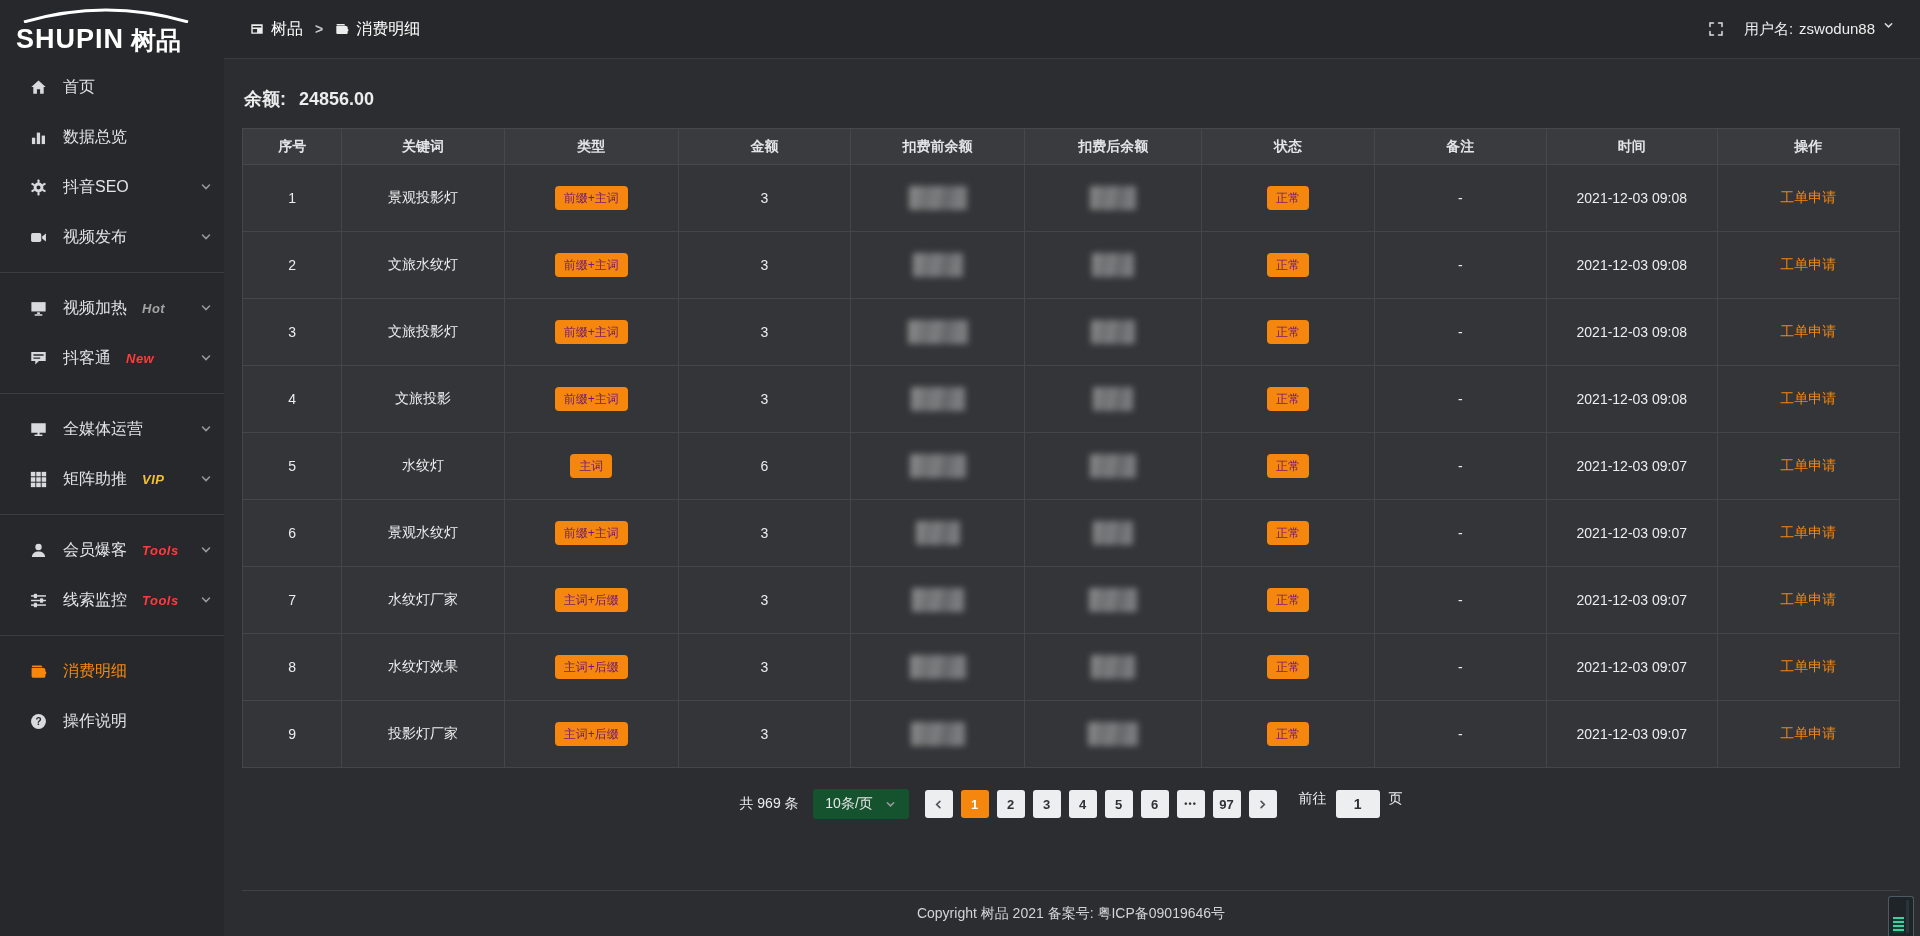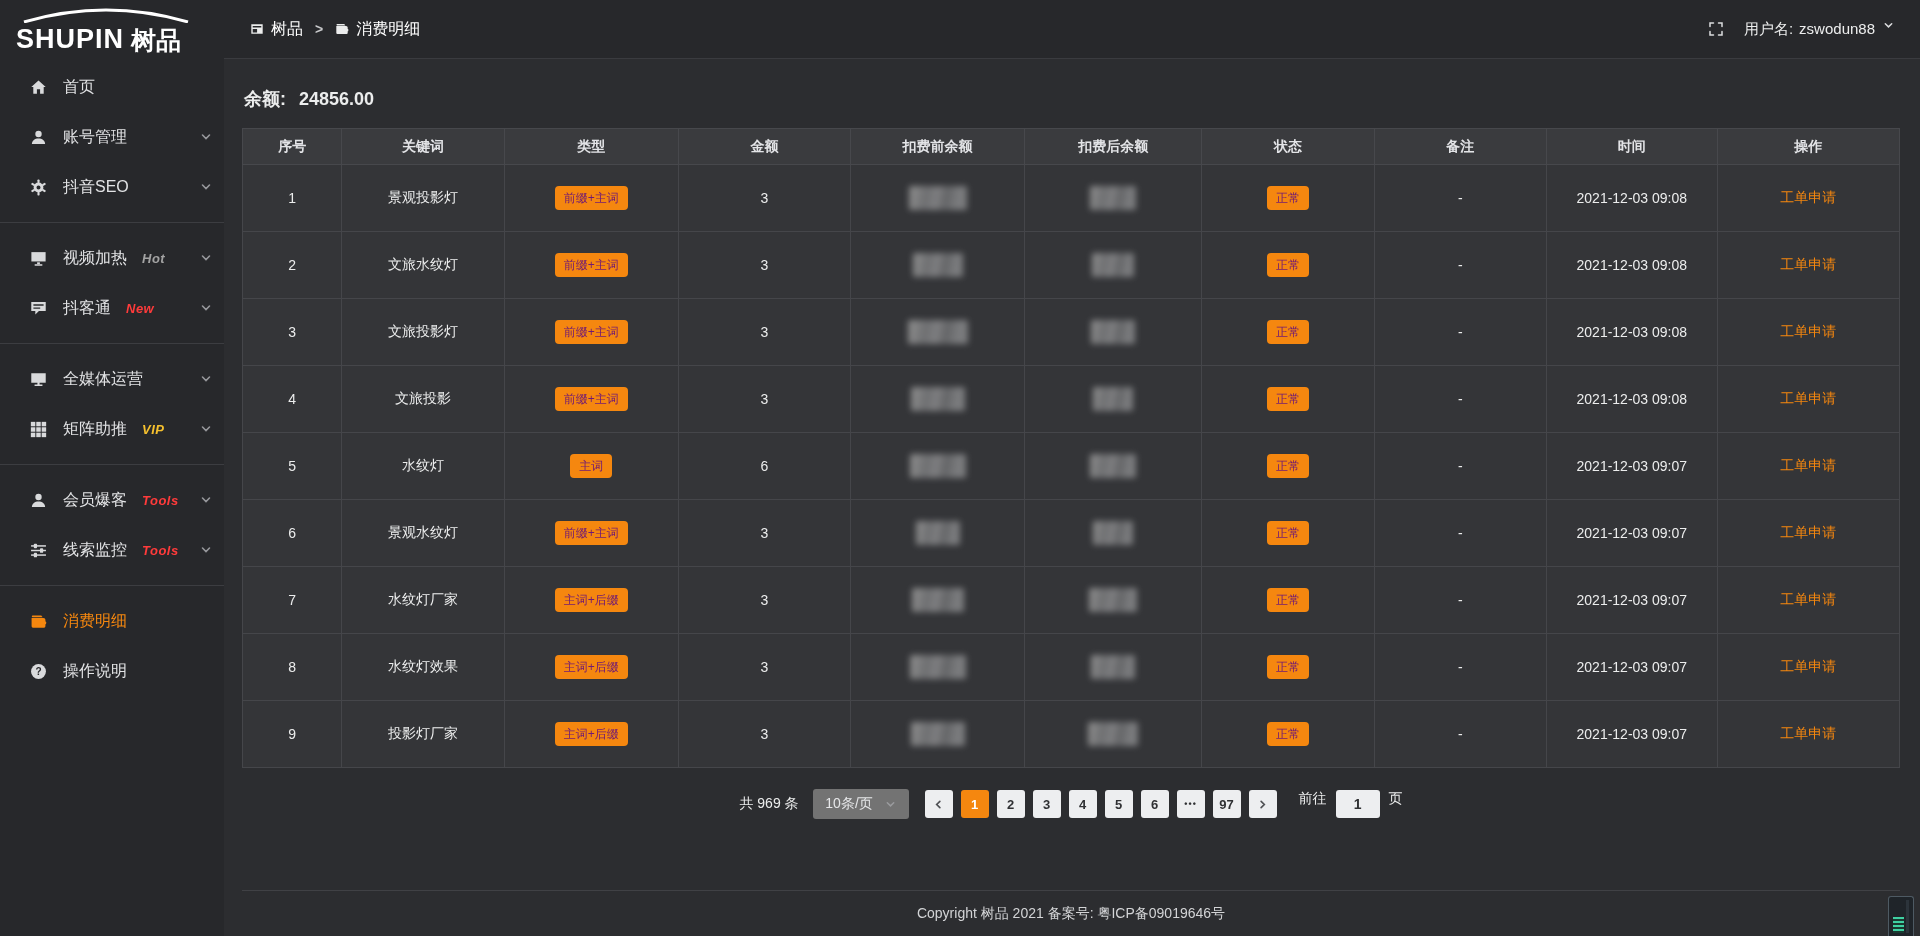--- a/index.html
+++ b/index.html
@@ -77,21 +77,21 @@
   }
   .action-link{ color:var(--accent); cursor:pointer; text-decoration:none; }
 
   
   .pagination{
     margin-top:21px; display:flex; align-items:center; justify-content:center;
     gap:10px; font-size:14px; color:#eceded;
   }
   .page-total{ margin-right:4px; }
   .page-size-select{
-    background:#737373; border-radius:3px; height:30px; min-width:96px;
+    background:#14532d; border-radius:3px; height:30px; min-width:96px;
     display:flex; align-items:center; justify-content:center; gap:12px;
     cursor:pointer; padding:0 10px; color:#e6e7e9;
   }
   .select-chevron{ width:11px; height:11px; color:#9a9b9e; }
   .select-chevron svg{ width:11px; height:11px; }
   .pager{ display:flex; align-items:center; gap:8px; margin:0 6px; }
   .page-btn{
     min-width:28px; height:28px; padding:0 4px; background:#edeef0; border:none;
     border-radius:3px; color:#303134; font-weight:700; font-size:13px;
     display:flex; align-items:center; justify-content:center; cursor:pointer;
@@ -147,46 +147,56 @@
         <span class="mi-icon">
           <svg viewBox="0 0 16 16">
             <path d="M8 1.3 14.8 7.5h-1.9v6.3H9.5V9.6H6.5v4.2H3.1V7.5H1.2Z"></path>
           </svg>
         </span>
         <span>首页</span>
       </div>
       <div class="menu-item">
         <span class="mi-icon">
           <svg viewBox="0 0 16 16">
-            <circle cx="8" cy="4.7" r="3"></circle>
-            <path d="M1.8 14.2c0-3.4 2.8-5.2 6.2-5.2s6.2 1.8 6.2 5.2Z"></path>
-          </svg>
-        </span>
-        <span>账号管理</span>
-        <span class="menu-chevron">
-          <svg viewBox="0 0 12 12">
-            <path d="M2.5 4 6 7.5 9.5 4" fill="none" stroke="currentColor" stroke-width="1.6" stroke-linecap="round"></path>
-          </svg>
-        </span>
+            <rect x="1.8" y="8.2" width="3.1" height="6"></rect>
+            <rect x="6.4" y="3.4" width="3.1" height="10.8"></rect>
+            <rect x="11" y="6.2" width="3.1" height="8"></rect>
+          </svg>
+        </span>
+        <span>数据总览</span>
       </div>
       <div class="menu-item">
         <span class="mi-icon">
           <svg viewBox="0 0 16 16">
             <g>
               <rect x="7" y="0.4" width="2" height="3.4" rx="0.7"></rect>
               <rect x="7" y="0.4" width="2" height="3.4" rx="0.7" transform="rotate(60 8 8)"></rect>
               <rect x="7" y="0.4" width="2" height="3.4" rx="0.7" transform="rotate(120 8 8)"></rect>
               <rect x="7" y="0.4" width="2" height="3.4" rx="0.7" transform="rotate(180 8 8)"></rect>
               <rect x="7" y="0.4" width="2" height="3.4" rx="0.7" transform="rotate(240 8 8)"></rect>
               <rect x="7" y="0.4" width="2" height="3.4" rx="0.7" transform="rotate(300 8 8)"></rect>
               <path fill-rule="evenodd" d="M8 3.4a4.6 4.6 0 1 0 0 9.2 4.6 4.6 0 0 0 0-9.2Zm0 2.7a1.9 1.9 0 1 1 0 3.8 1.9 1.9 0 0 1 0-3.8Z"></path>
             </g>
           </svg>
         </span>
         <span>抖音SEO</span>
+        <span class="menu-chevron">
+          <svg viewBox="0 0 12 12">
+            <path d="M2.5 4 6 7.5 9.5 4" fill="none" stroke="currentColor" stroke-width="1.6" stroke-linecap="round"></path>
+          </svg>
+        </span>
+      </div>
+      <div class="menu-item">
+        <span class="mi-icon">
+          <svg viewBox="0 0 16 16">
+            <rect x="1" y="3.8" width="9.6" height="8.4" rx="1.6"></rect>
+            <path d="M11.4 7 15 4.3v7.4L11.4 9Z"></path>
+          </svg>
+        </span>
+        <span>视频发布</span>
         <span class="menu-chevron">
           <svg viewBox="0 0 12 12">
             <path d="M2.5 4 6 7.5 9.5 4" fill="none" stroke="currentColor" stroke-width="1.6" stroke-linecap="round"></path>
           </svg>
         </span>
       </div>
       <div class="menu-divider"></div>
       <div class="menu-item">
         <span class="mi-icon">
           <svg viewBox="0 0 16 16">

